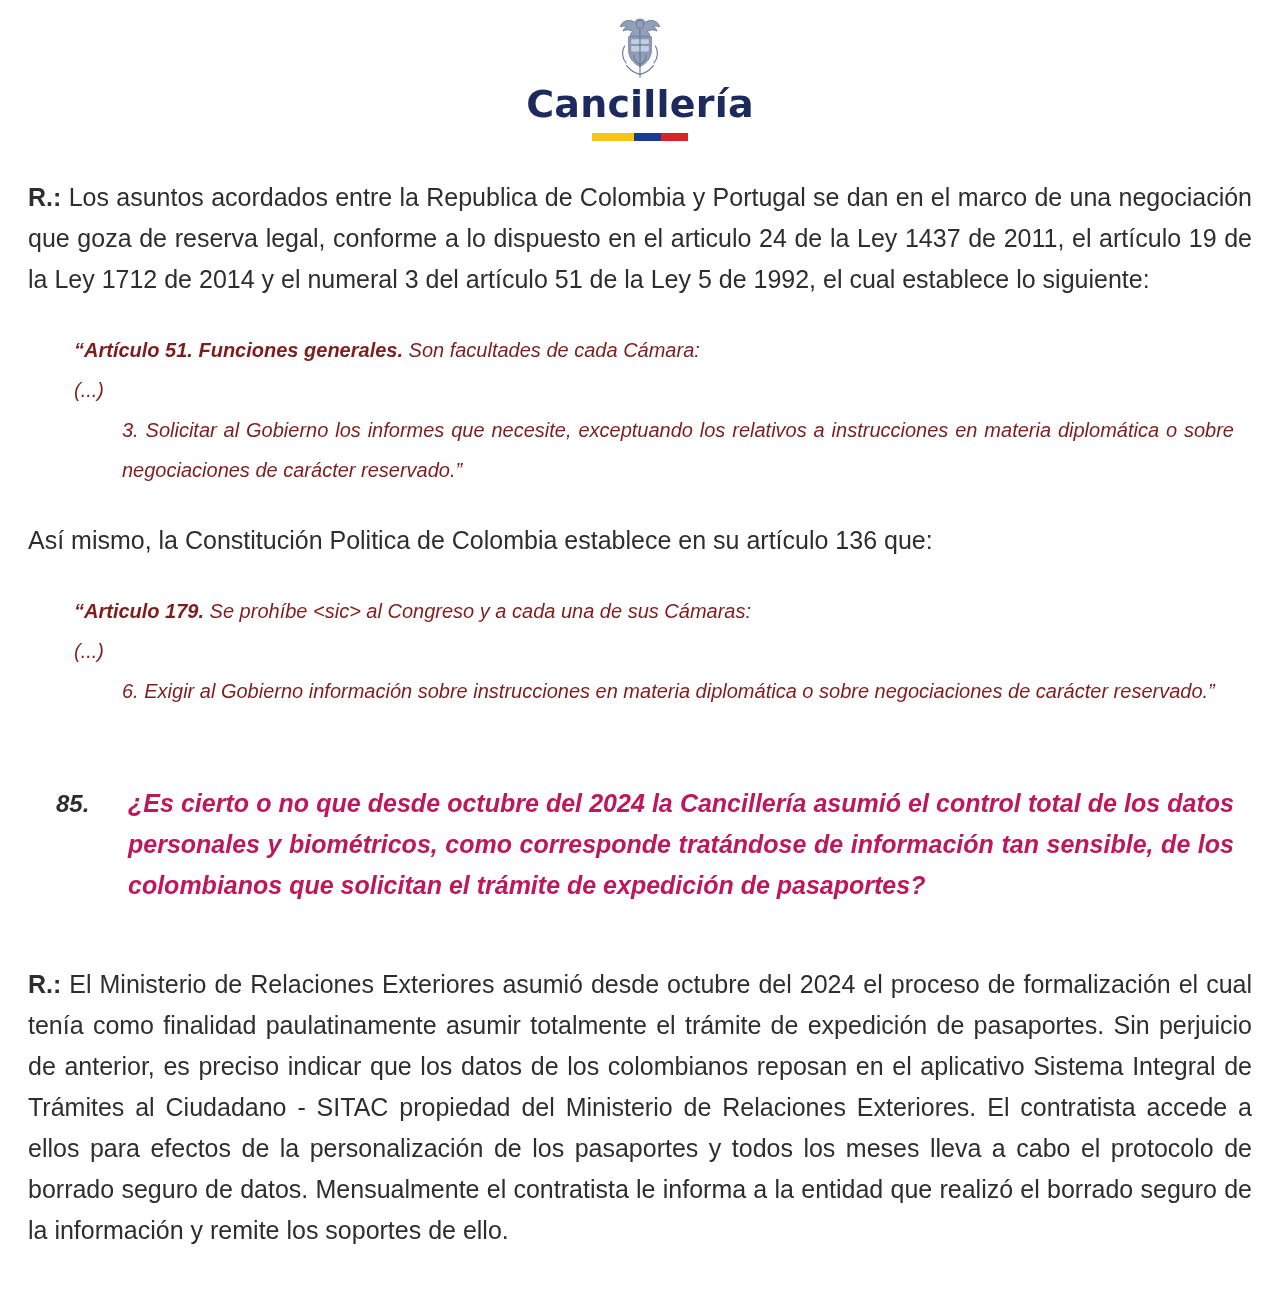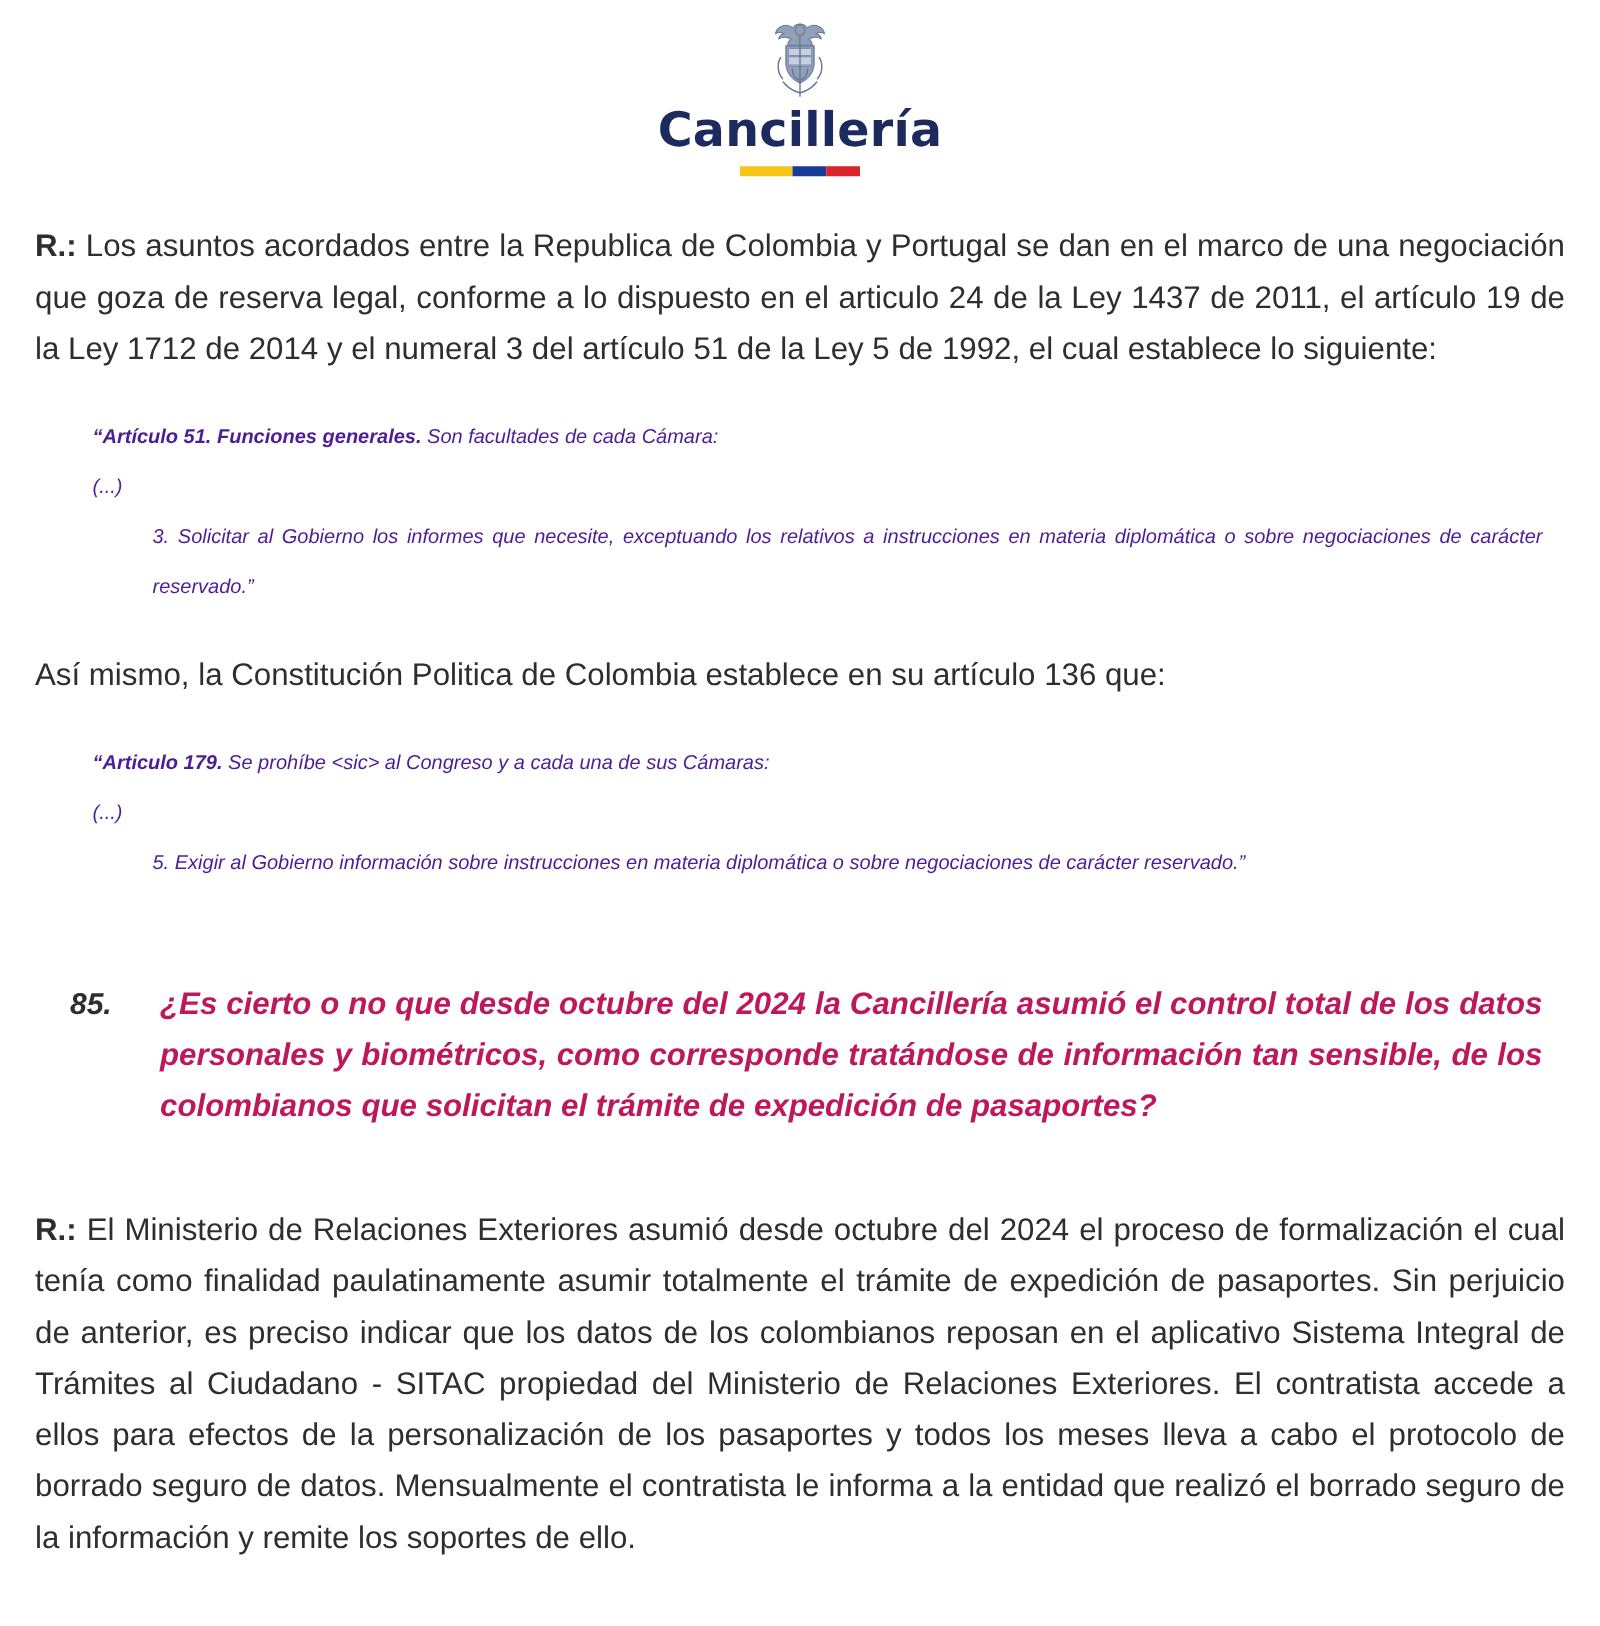--- a/index.html
+++ b/index.html
@@ -75,26 +75,26 @@
     font-weight: bold;
   }
   .spacer-md { height: 30px; }
   .spacer-lg { height: 58px; }
   .spacer-xl { height: 72px; }
 
   
   .quote {
     margin: 0 0 0 46px;
     padding-right: 18px;
-    font-size: 16px;
+    font-size: 20px;
     line-height: 40px;
     font-style: italic;
     text-align: justify;
     text-justify: inter-word;
-    color: #4c1d95;
+    color: #7f1d1d;
   }
   .quote .q-head {
     font-weight: bold;
     font-style: italic;
   }
   .quote .q-line {
     display: block;
   }
   .quote .q-line.just {
     text-align: justify;
@@ -192,21 +192,21 @@
 
     <div class="spacer-md"></div>
 
     <p class="para">Así mismo, la Constitución Politica de Colombia establece en su artículo 136 que:</p>
 
     <div class="spacer-md"></div>
 
     <div class="quote">
       <span class="q-line"><span class="q-head">“Articulo 179.</span><span> Se prohíbe &lt;sic&gt; al Congreso y a cada una de sus Cámaras:</span></span>
       <span class="q-line">(...)</span>
-      <span class="q-line just">5. Exigir al Gobierno información sobre instrucciones en materia diplomática o sobre negociaciones de carácter reservado.”</span>
+      <span class="q-line just">6. Exigir al Gobierno información sobre instrucciones en materia diplomática o sobre negociaciones de carácter reservado.”</span>
     </div>
 
     <div class="spacer-xl"></div>
 
     <div class="question">
       <div class="q-num">85.</div>
       <div class="q-text">¿Es cierto o no que desde octubre del 2024 la Cancillería asumió el control total de los datos personales y biométricos, como corresponde tratándose de información tan sensible, de los colombianos que solicitan el trámite de expedición de pasaportes?</div>
     </div>
 
     <div class="spacer-lg"></div>

